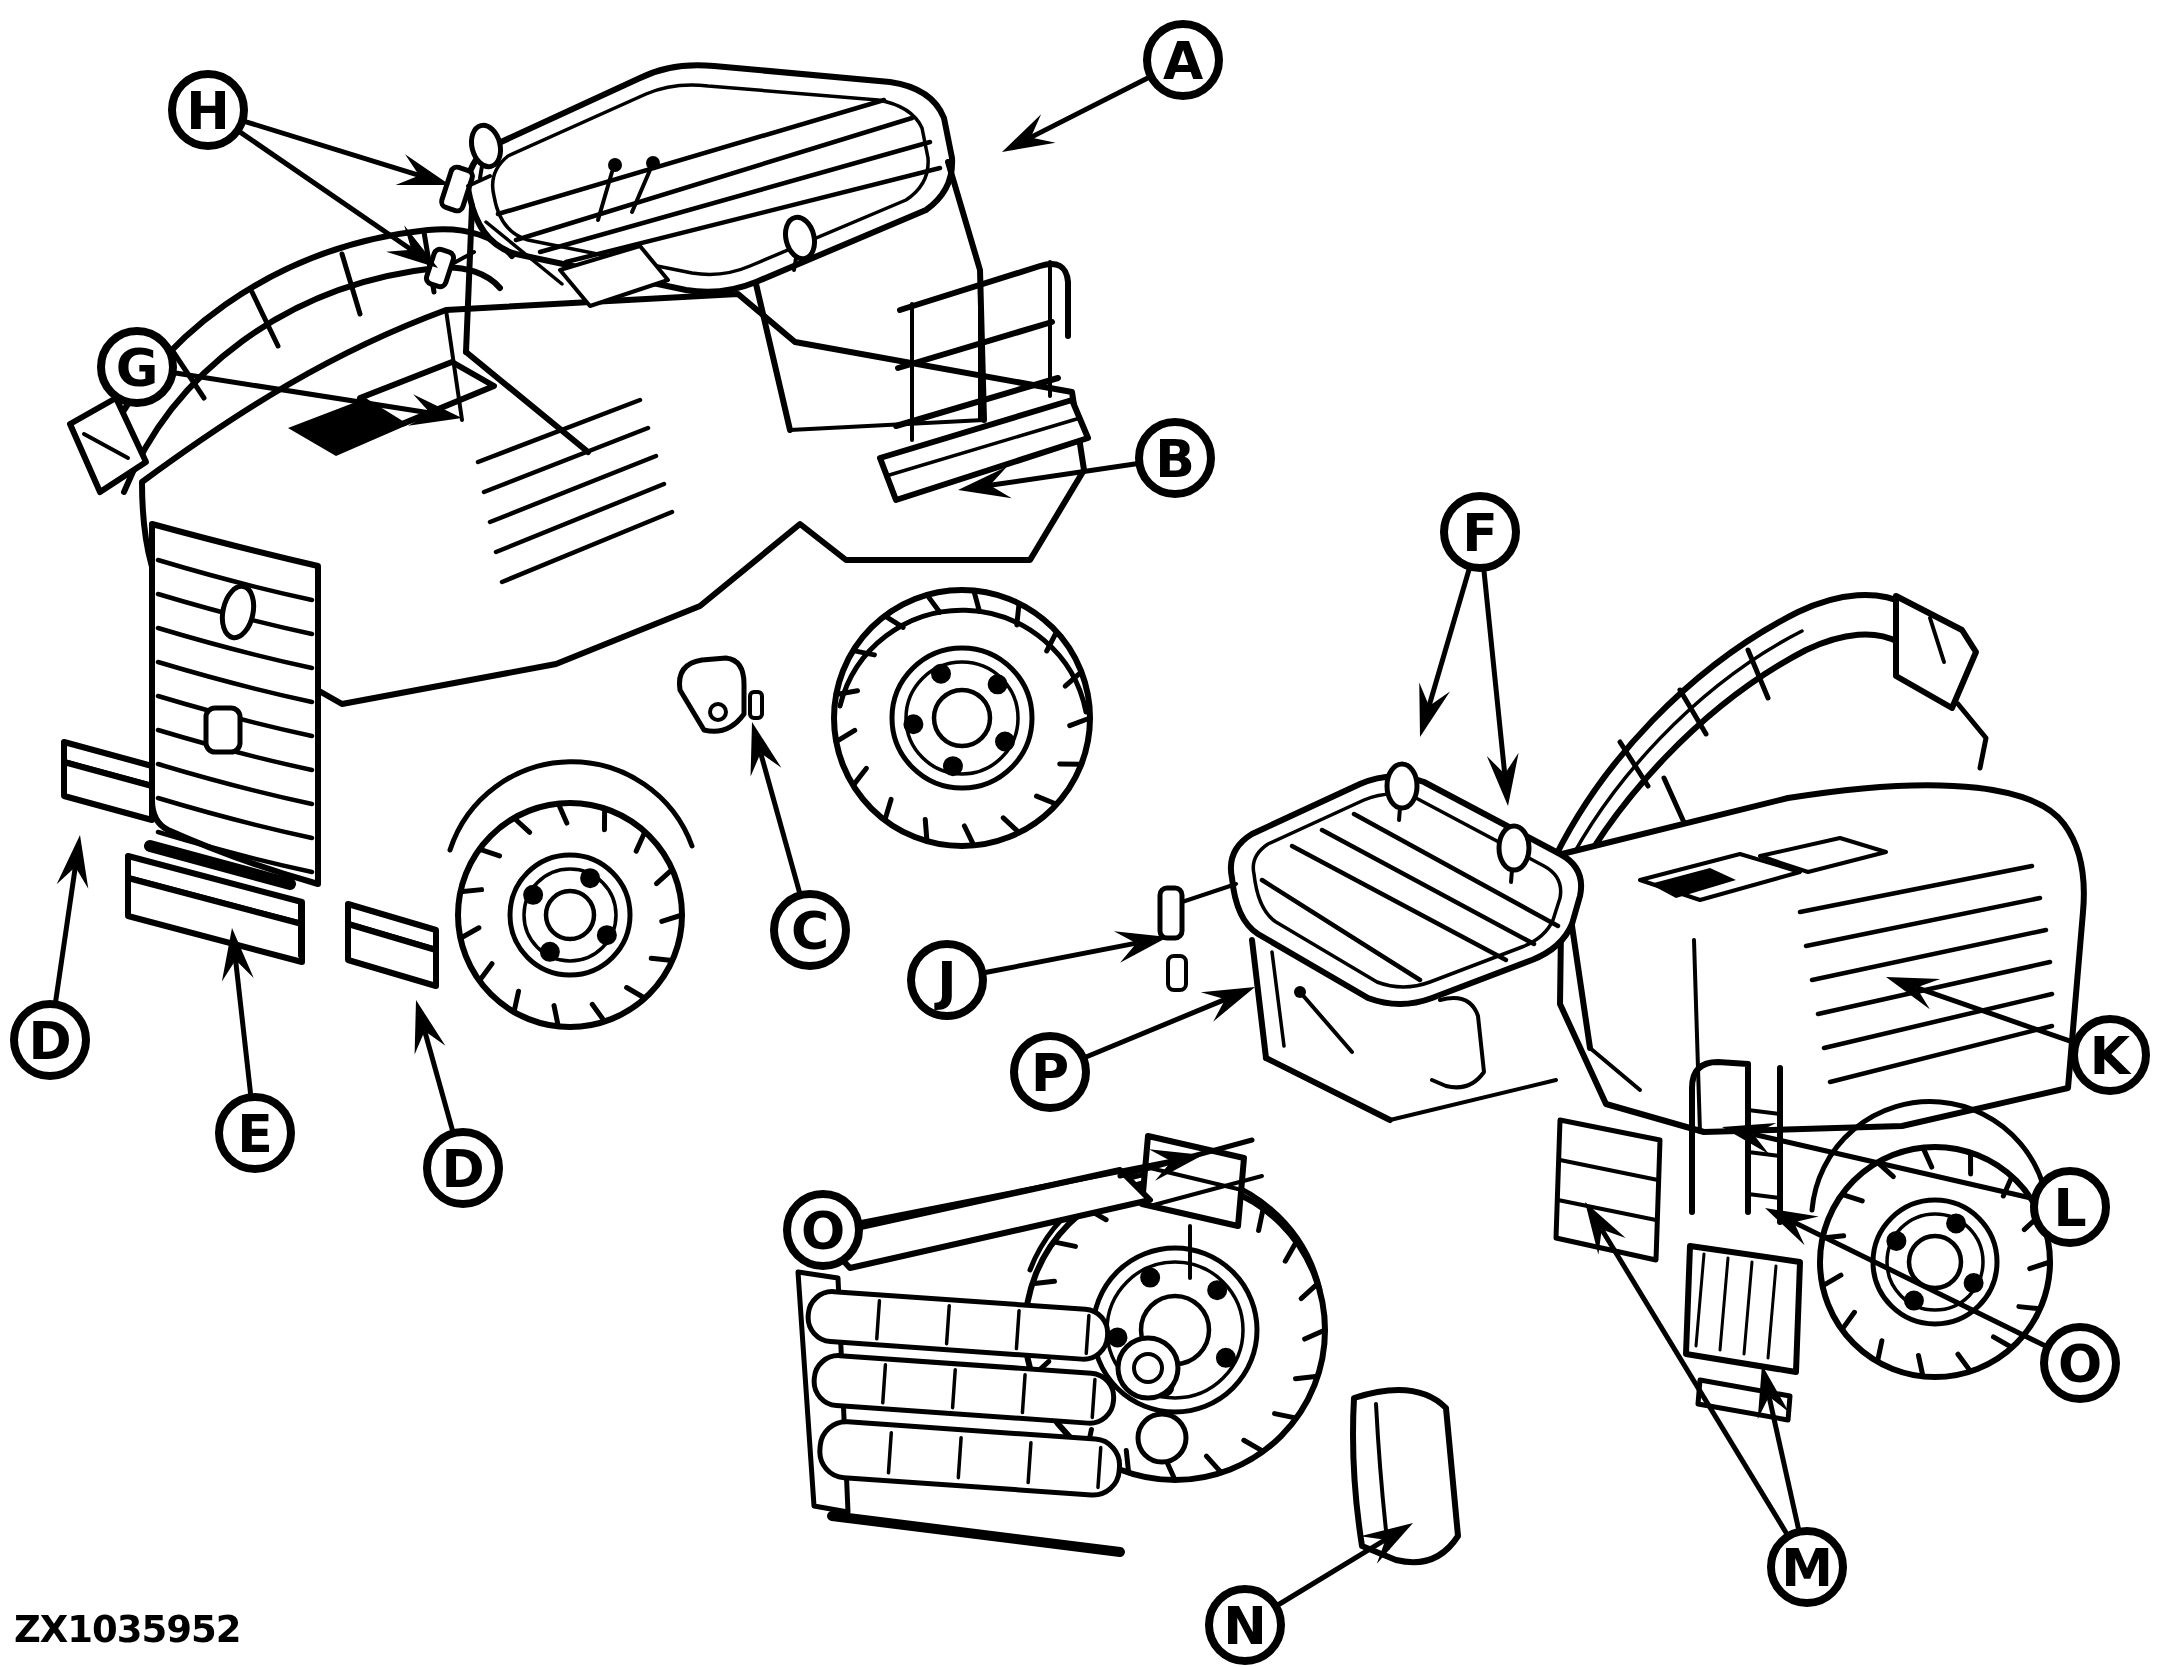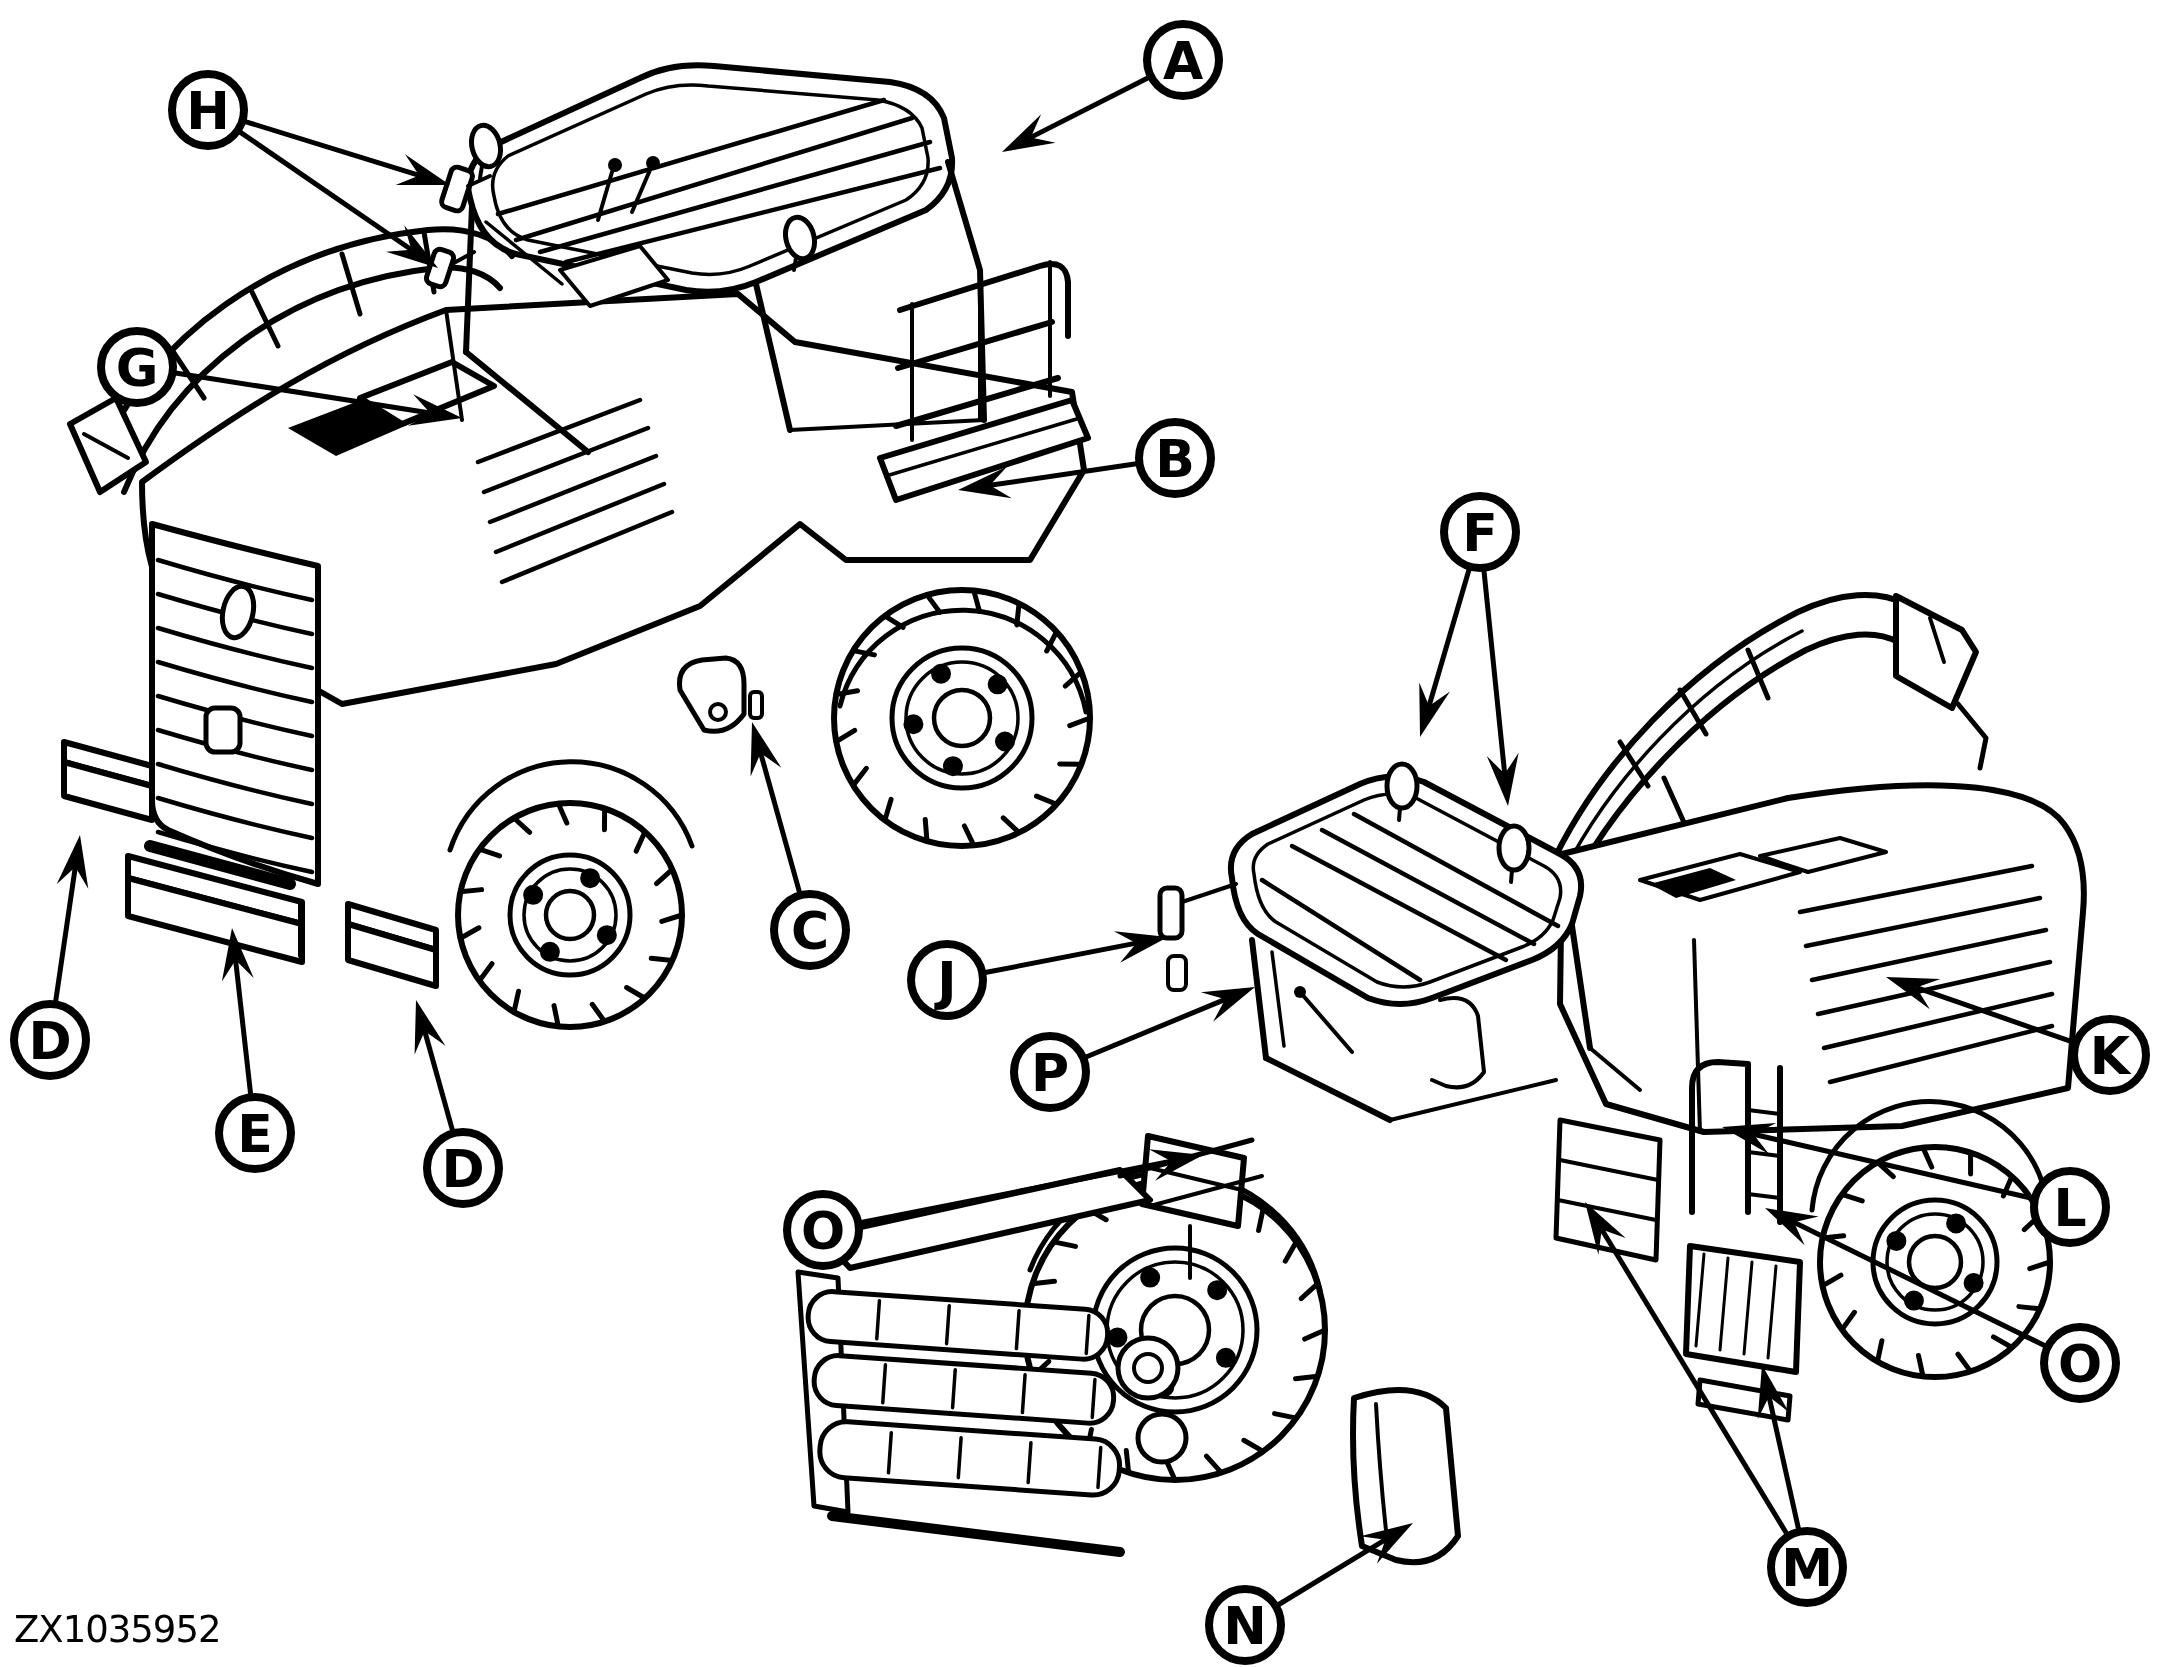--- a/index.html
+++ b/index.html
@@ -1,19 +1,19 @@
 <!DOCTYPE html>
 <html><head>
 <meta charset="utf-8">
 <style>
   html,body{margin:0;padding:0;background:#ffffff;}
   .stage{position:relative;width:2167px;height:1667px;background:#ffffff;overflow:hidden;
          font-family:"DejaVu Sans", sans-serif;}
   svg{position:absolute;left:0;top:0;}
-  .caption{position:absolute;left:14px;top:1608px;font-size:37px;font-weight:normal;
+  .caption{position:absolute;left:14px;top:1608px;font-size:37px;font-weight:bold;
            letter-spacing:-1px;color:#000;font-family:"DejaVu Sans", sans-serif;}
 </style>
 </head>
 <body>
 
 <div class="stage">
   <svg width="2167" height="1667" viewBox="0 0 2167 1667">
 
     <g stroke="#000" fill="none" stroke-width="6" stroke-linecap="round" stroke-linejoin="round">
 

